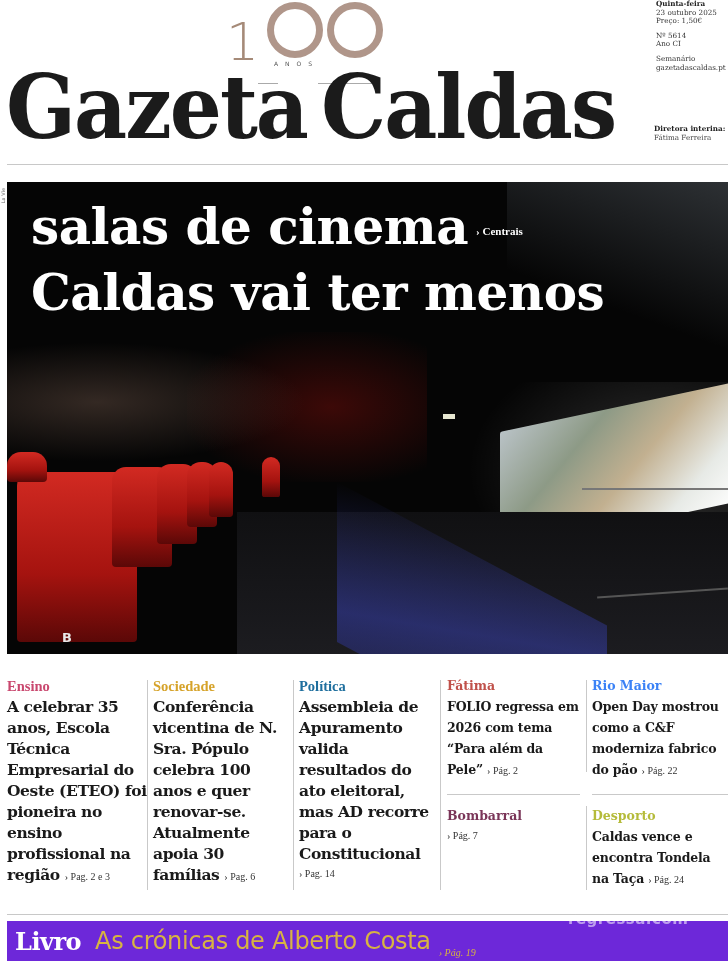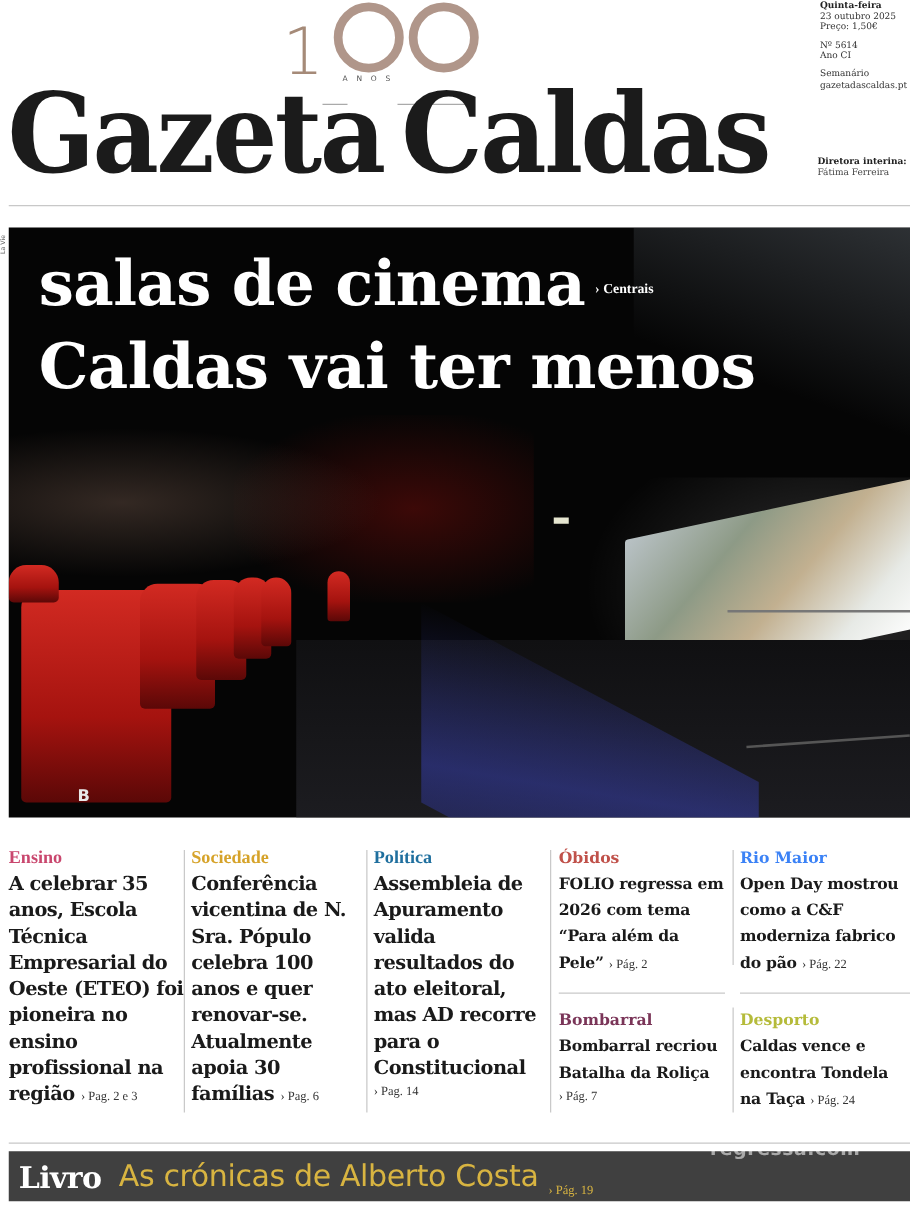--- a/index.html
+++ b/index.html
@@ -56,24 +56,24 @@
   .vrule { position: absolute; top: 4px; width: 1px; background: #c9c9c9; }
   .kicker { font-family: Liberation Serif, serif; font-weight: bold; font-size: 14.5px; line-height: 20px; }
   .head-big { font-family: "DejaVu Serif", serif; font-weight: bold; font-size: 15.5px; line-height: 21px; color: #1a1a1a; letter-spacing: -0.4px; }
   .head-sm { font-family: "DejaVu Serif", serif; font-weight: bold; font-size: 12.5px; line-height: 21px; color: #1a1a1a; letter-spacing: -0.2px; }
   .kicker-sm { font-family: "DejaVu Serif", serif; font-weight: bold; font-size: 12.5px; line-height: 20px; }
   .pg { font-family: "Liberation Serif", serif; font-weight: normal; font-size: 10px; color: #333; letter-spacing: 0; white-space: nowrap; }
   .pg-line { display: block; margin-top: 4px; }
   .hrule { position: absolute; height: 1px; background: #c9c9c9; }
 
   .bottom-rule { position: absolute; left: 7px; top: 914px; width: 721px; height: 1px; background: #c8c8c8; }
-  .banner { position: absolute; left: 7px; top: 921px; width: 721px; height: 40px; background: #404040; display: flex; align-items: center; padding-left: 8px; white-space: nowrap; }
+  .banner { position: absolute; left: 7px; top: 921px; width: 721px; height: 40px; background: #6d28d9; display: flex; align-items: center; padding-left: 8px; white-space: nowrap; }
   .banner .lbl { font-family: "DejaVu Serif", serif; font-weight: bold; font-size: 24px; color: #ffffff; letter-spacing: -0.5px; }
   .banner .ttl { font-family: "DejaVu Sans", sans-serif; font-weight: normal; font-size: 24px; color: #d8b441; margin-left: 14px; letter-spacing: -0.3px; }
-  .banner .pg { color: #d8b441; font-size: 10px; margin-left: 8px; margin-top: 22px; }
+  .banner .pg { color: #d8b441; font-size: 10px; margin-left: 8px; margin-top: 22px; font-style: italic; }
   .watermark { position: absolute; left: 568px; top: 910px; font-family: "DejaVu Sans", sans-serif; font-weight: bold; font-size: 15px; color: rgba(255,255,255,0.55); letter-spacing: 0.5px; }
 </style>
 </head>
 <body>
 
 <div class="masthead">
   <div class="anniv">
     <div class="num">
       <span class="one">1</span><span class="o"></span><span class="o"></span>
     </div>
@@ -159,44 +159,41 @@
   <div class="col" style="left:299px;width:138px;">
     <div class="kicker" style="color:#1f6f9e;">Política</div>
     <div class="head-big">
       <span>Assembleia de Apuramento valida resultados do ato eleitoral, mas AD recorre para o Constitucional</span>
     </div>
     <span class="pg pg-line">› Pag. 14</span>
   </div>
   <div class="vrule" style="left:440px;height:210px;"></div>
 
   <div class="col" style="left:447px;width:136px;">
-    <div class="kicker-sm" style="color:#c0514a;">Óbidos</div>
+    <div class="kicker-sm" style="color:#c0514a;">Fátima</div>
     <div class="head-sm">
       <span>FOLIO regressa em 2026 com tema “Para além da Pele”</span>
       <span class="pg">› Pág. 2</span>
     </div>
   </div>
   <div class="vrule" style="left:586px;height:92px;"></div>
 
   <div class="col" style="left:592px;width:136px;">
     <div class="kicker-sm" style="color:#3b82f6;">Rio Maior</div>
     <div class="head-sm">
       <span>Open Day mostrou como a C&amp;F moderniza fabrico do pão</span>
       <span class="pg">› Pág. 22</span>
     </div>
   </div>
 
   <div class="hrule" style="left:447px;top:118px;width:133px;"></div>
   <div class="hrule" style="left:592px;top:118px;width:136px;"></div>
 
   <div class="col" style="left:447px;top:130px;width:136px;">
     <div class="kicker-sm" style="color:#7a3558;">Bombarral</div>
-    <div class="head-sm">
-      <span>Bombarral recriou Batalha da Roliça</span>
-    </div>
     <span class="pg pg-line">› Pág. 7</span>
   </div>
   <div class="vrule" style="left:586px;top:130px;height:84px;"></div>
 
   <div class="col" style="left:592px;top:130px;width:136px;">
     <div class="kicker-sm" style="color:#b5bb3a;">Desporto</div>
     <div class="head-sm">
       <span>Caldas vence e encontra Tondela na Taça</span>
       <span class="pg">› Pág. 24</span>
     </div>

